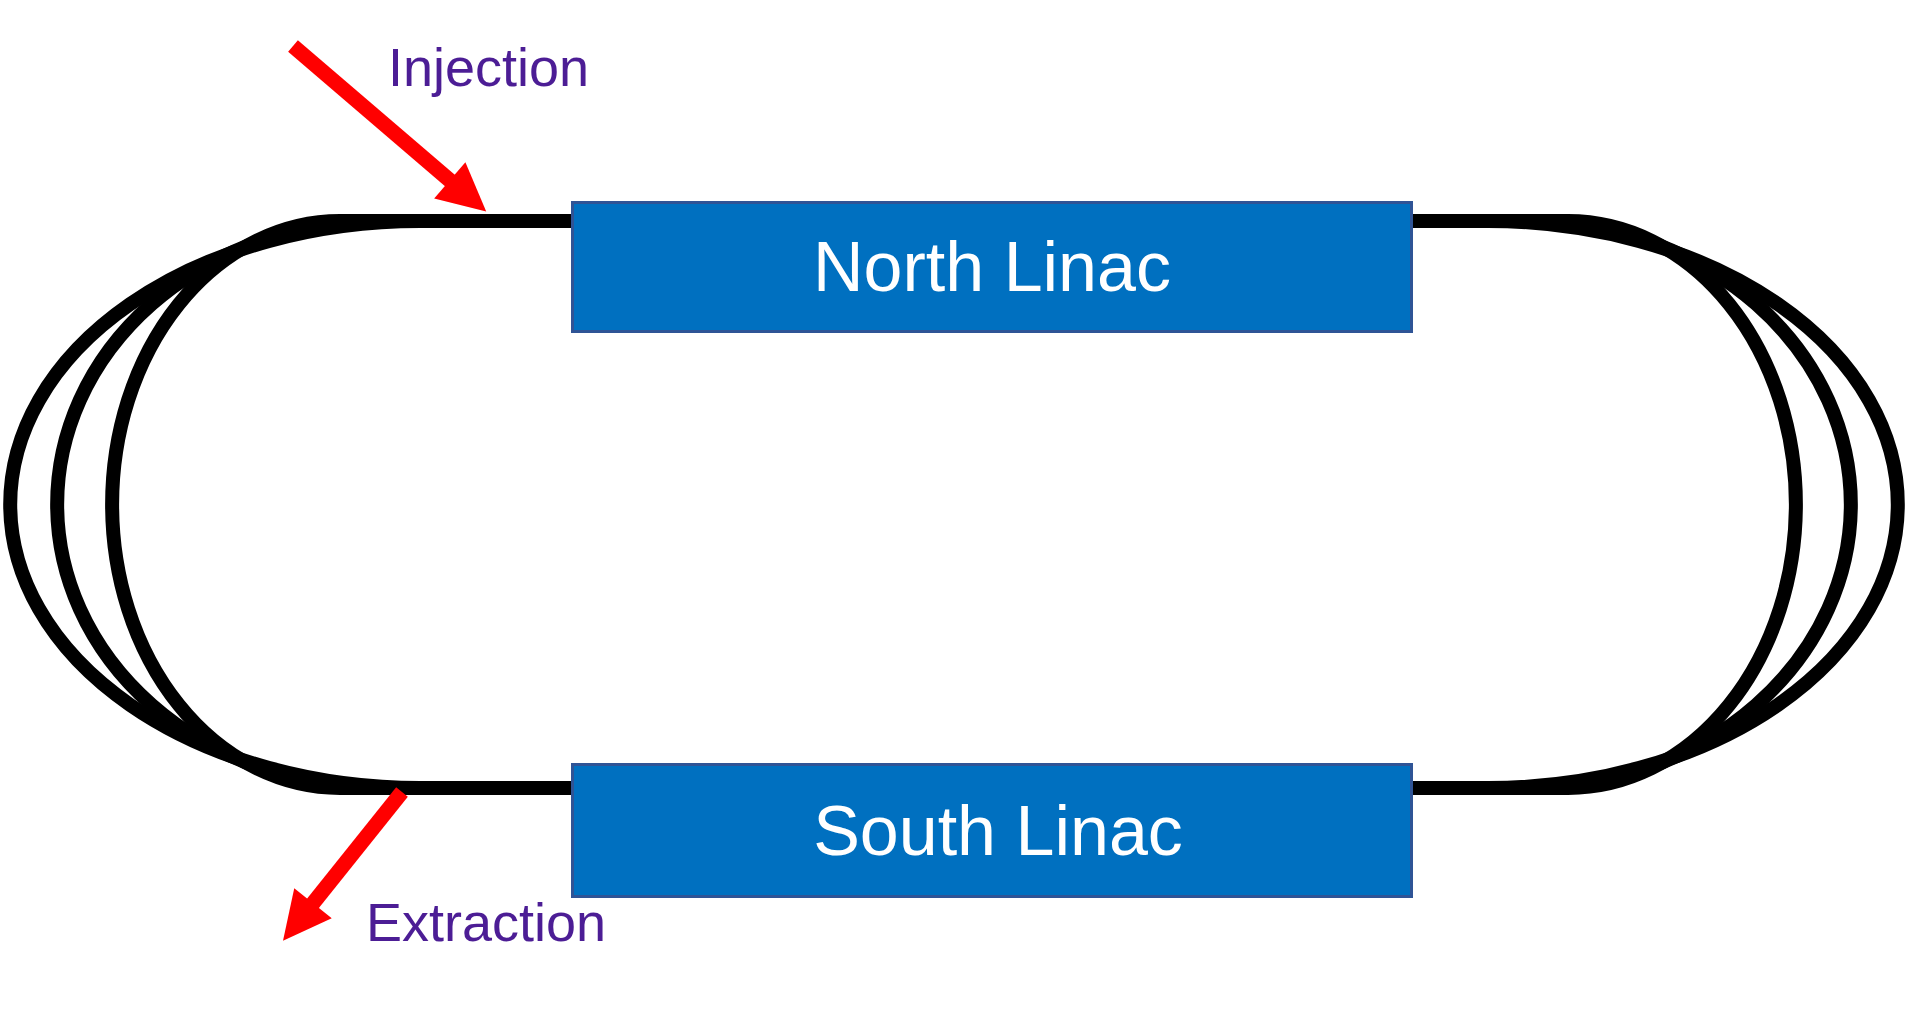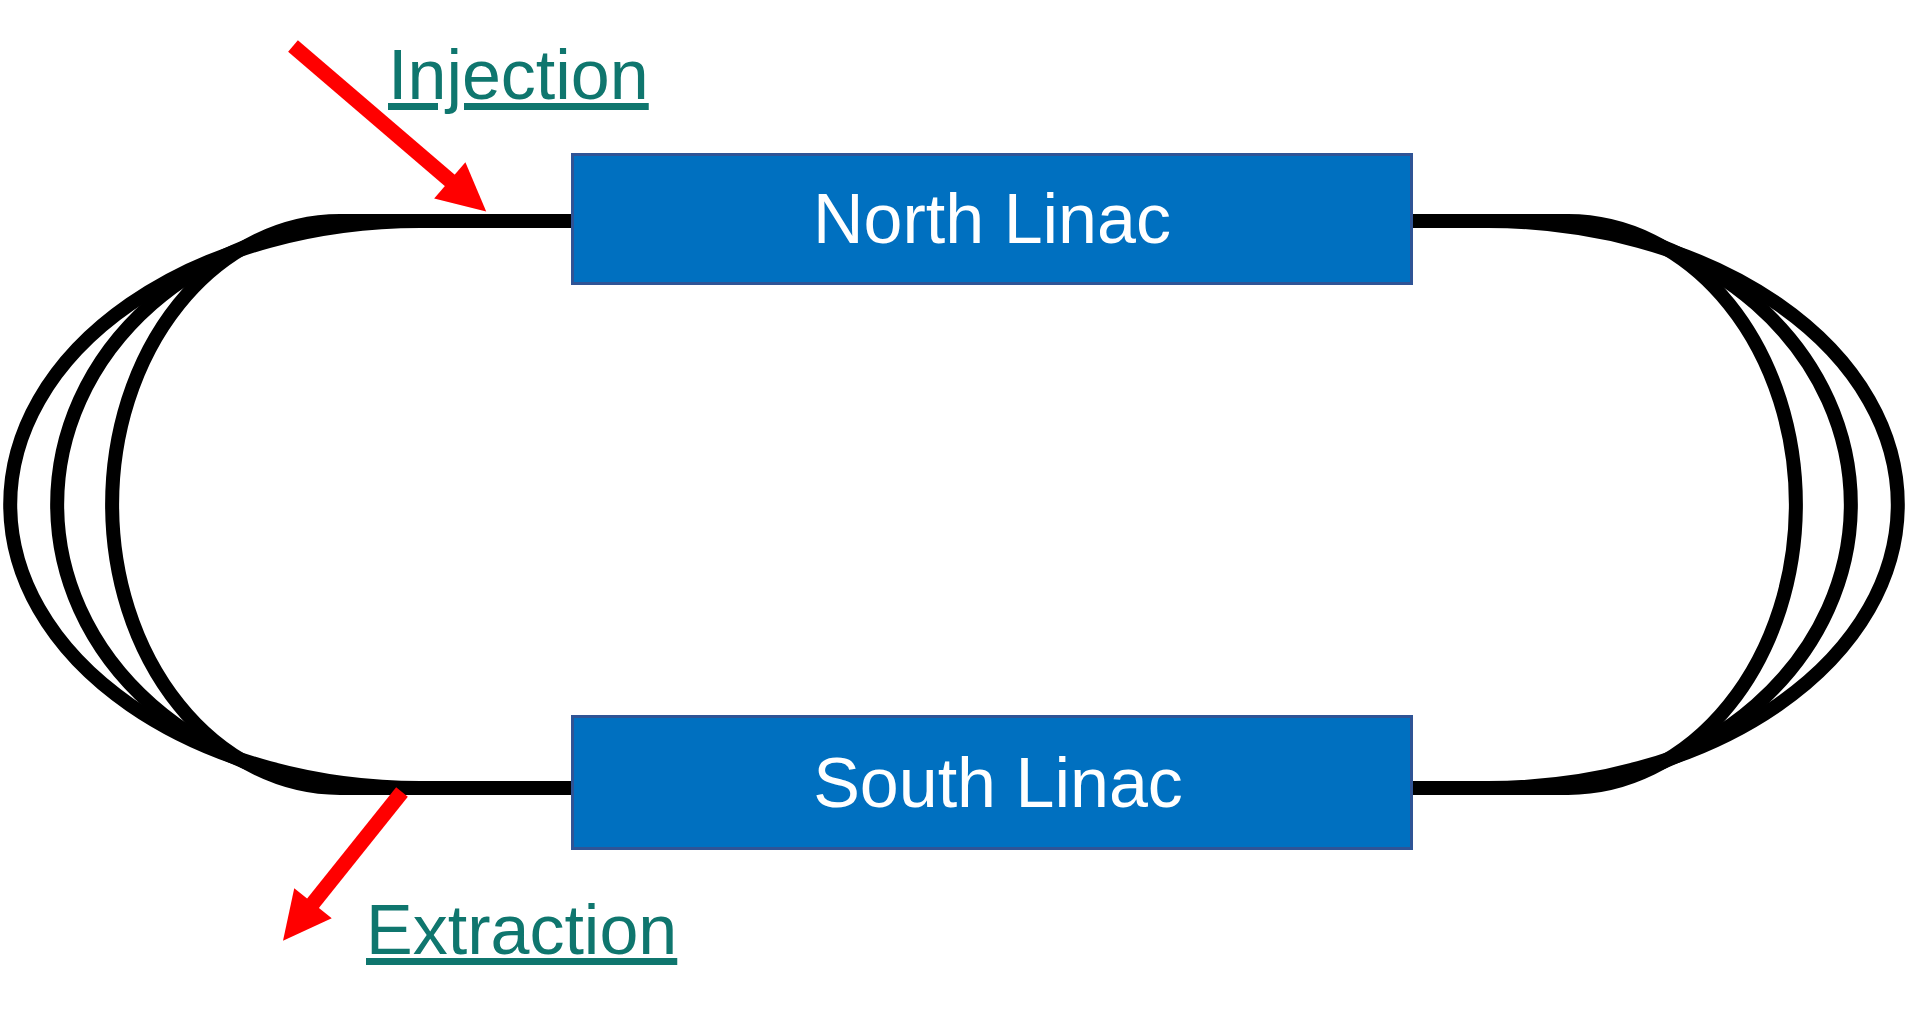--- a/index.html
+++ b/index.html
@@ -26,36 +26,36 @@
   .linac-box {
     position: absolute;
     left: 571px;
     width: 842px;
     background: #0070C0;
     border: 3px solid #2F5496;
     box-sizing: border-box;
     display: flex;
     align-items: center;
     justify-content: center;
+    margin-top: 48px;
   }
   .linac-box.north { top: 153px; height: 132px; }
   .linac-box.south { top: 715px; height: 135px; padding-left: 12px; }
   .linac-label {
     color: #ffffff;
     font-size: 70px;
     line-height: 1;
     white-space: nowrap;
   }
   .flow-label {
     position: absolute;
-    color: #0f766e;
-    font-size: 70px;
+    color: #4c1d95;
+    font-size: 54px;
     line-height: 1;
     white-space: nowrap;
-    text-decoration: underline;
   }
   .flow-label.injection { left: 388px; top: 40px; }
   .flow-label.extraction { left: 366px; top: 895px; }
 </style>
 </head>
 <body>
 
 <div class="stage">
 
   <svg class="beamline-svg" viewBox="0 0 1908 1028">

